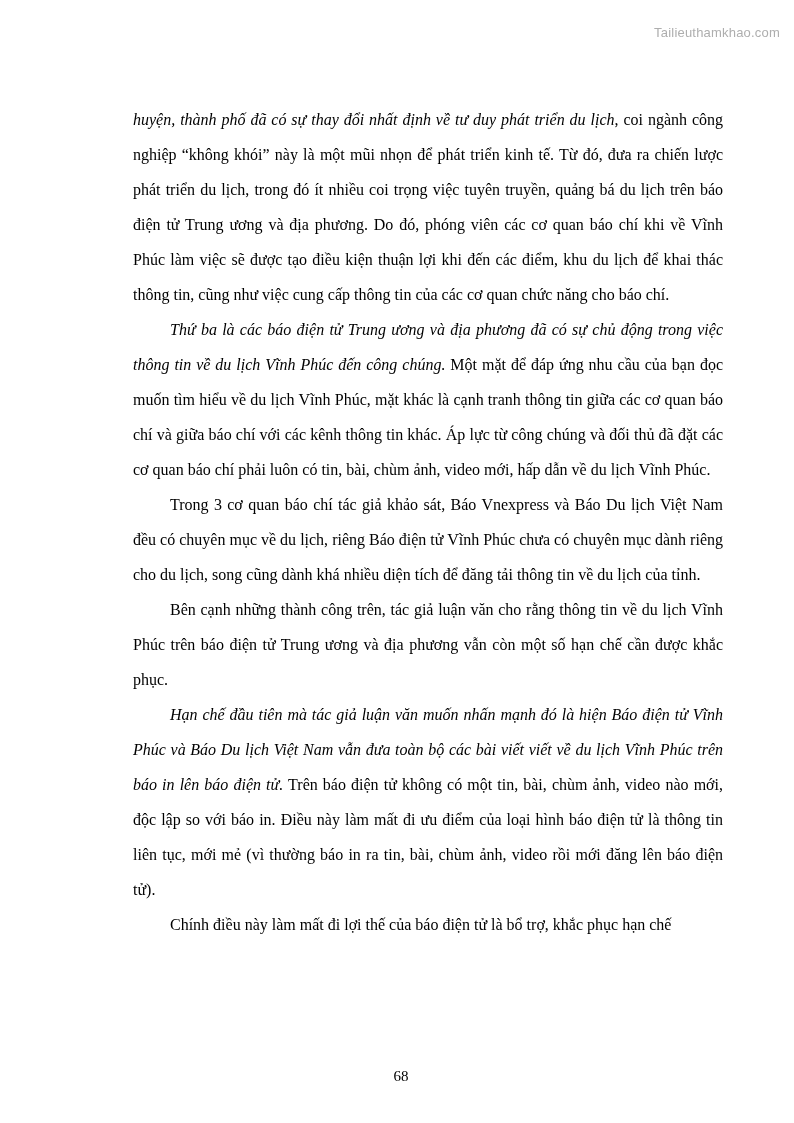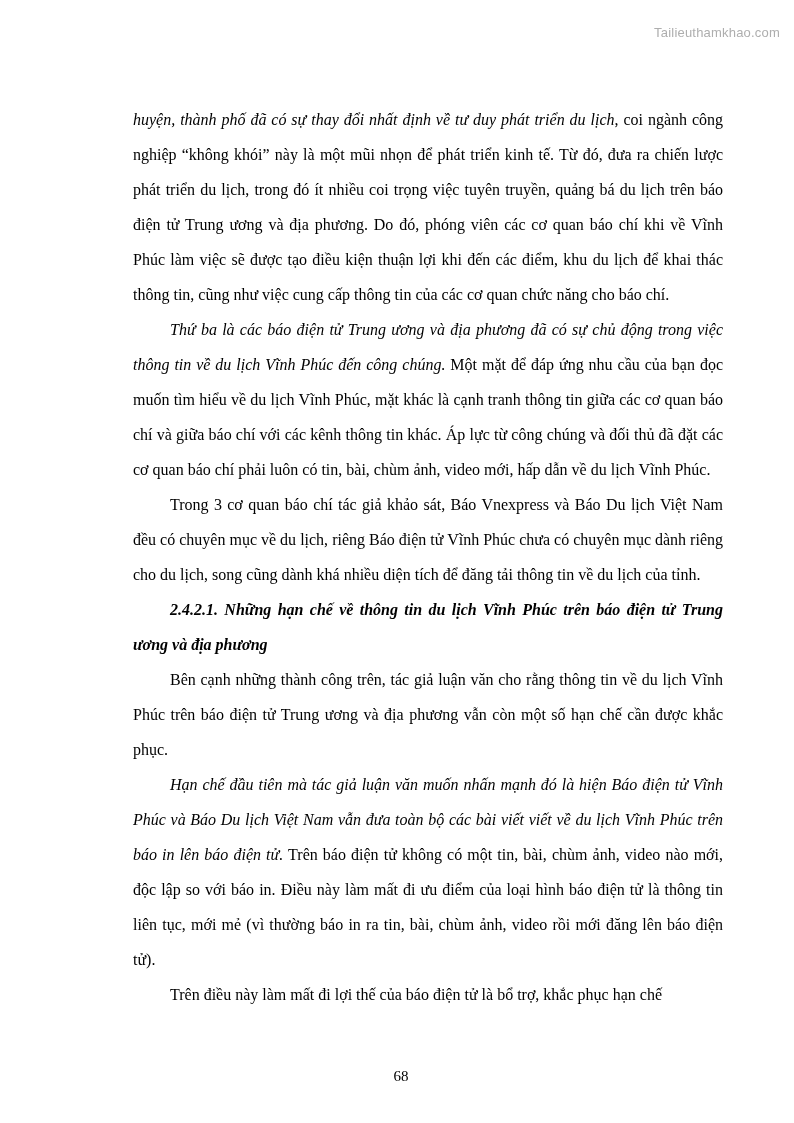--- a/index.html
+++ b/index.html
@@ -58,20 +58,19 @@
 </head>
 <body>
 
 <div class="page">
   <div class="watermark">Tailieuthamkhao.com</div>
 
   <div class="content">
       <p><span class="seg-italic">huyện, thành phố đã có sự thay đổi nhất định về tư duy phát triển du lịch</span><span class="seg-normal">, coi ngành công nghiệp “không khói” này là một mũi nhọn để phát triển kinh tế. Từ đó, đưa ra chiến lược phát triển du lịch, trong đó ít nhiều coi trọng việc tuyên truyền, quảng bá du lịch trên báo điện tử Trung ương và địa phương. Do đó, phóng viên các cơ quan báo chí khi về Vĩnh Phúc làm việc sẽ được tạo điều kiện thuận lợi khi đến các điểm, khu du lịch để khai thác thông tin, cũng như việc cung cấp thông tin của các cơ quan chức năng cho báo chí.</span></p>
       <p class="indent"><span class="seg-italic">Thứ ba là các báo điện tử Trung ương và địa phương đã có sự chủ động trong việc thông tin về du lịch Vĩnh Phúc đến công chúng.</span><span class="seg-normal"> Một mặt để đáp ứng nhu cầu của bạn đọc muốn tìm hiểu về du lịch Vĩnh Phúc, mặt khác là cạnh tranh thông tin giữa các cơ quan báo chí và giữa báo chí với các kênh thông tin khác. Áp lực từ công chúng và đối thủ đã đặt các cơ quan báo chí phải luôn có tin, bài, chùm ảnh, video mới, hấp dẫn về du lịch Vĩnh Phúc.</span></p>
       <p class="indent"><span class="seg-normal">Trong 3 cơ quan báo chí tác giả khảo sát, Báo Vnexpress và Báo Du lịch Việt Nam đều có chuyên mục về du lịch, riêng Báo điện tử Vĩnh Phúc chưa có chuyên mục dành riêng cho du lịch, song cũng dành khá nhiều diện tích để đăng tải thông tin về du lịch của tỉnh.</span></p>
-      <p class="indent"><span class="seg-bold-italic">2.4.2.1. Những hạn chế về thông tin du lịch Vĩnh Phúc trên báo điện tử Trung ương và địa phương</span></p>
       <p class="indent"><span class="seg-normal">Bên cạnh những thành công trên, tác giả luận văn cho rằng thông tin về du lịch Vĩnh Phúc trên báo điện tử Trung ương và địa phương vẫn còn một số hạn chế cần được khắc phục.</span></p>
       <p class="indent"><span class="seg-italic">Hạn chế đầu tiên mà tác giả luận văn muốn nhấn mạnh đó là hiện Báo điện tử Vĩnh Phúc và Báo Du lịch Việt Nam vẫn đưa toàn bộ các bài viết viết về du lịch Vĩnh Phúc trên báo in lên báo điện tử.</span><span class="seg-normal"> Trên báo điện tử không có một tin, bài, chùm ảnh, video nào mới, độc lập so với báo in. Điều này làm mất đi ưu điểm của loại hình báo điện tử là thông tin liên tục, mới mẻ (vì thường báo in ra tin, bài, chùm ảnh, video rồi mới đăng lên báo điện tử).</span></p>
-      <p class="indent"><span class="seg-normal">Trên điều này làm mất đi lợi thế của báo điện tử là bổ trợ, khắc phục hạn chế</span></p>
+      <p class="indent"><span class="seg-normal">Chính điều này làm mất đi lợi thế của báo điện tử là bổ trợ, khắc phục hạn chế</span></p>
     </div>
 
   <div class="page-number">68</div>
 </div>
 
 </body></html>

